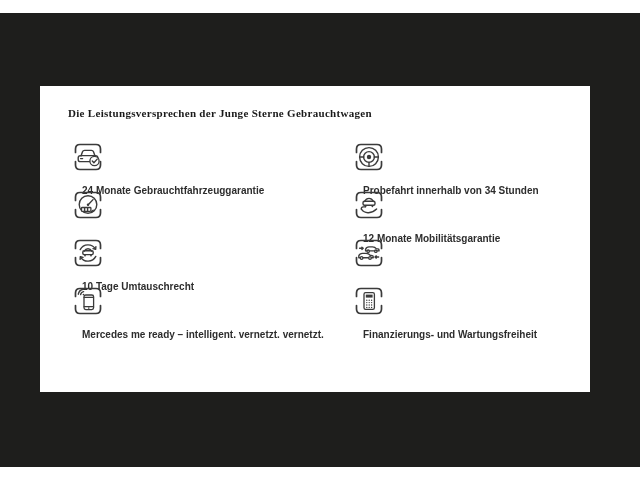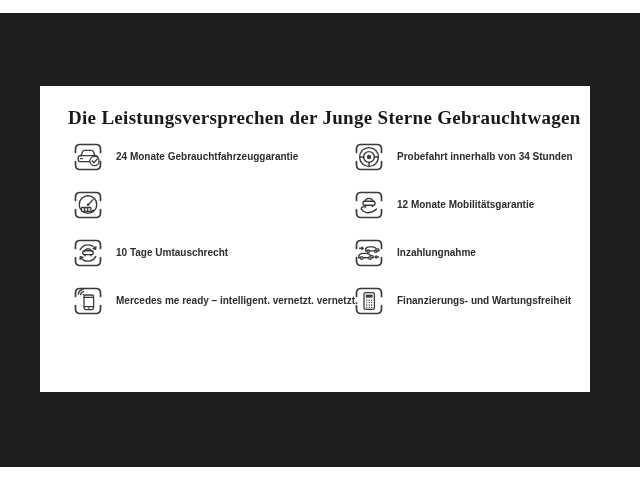--- a/index.html
+++ b/index.html
@@ -12,28 +12,28 @@
     position:absolute; left:0; top:13px; width:640px; height:454px;
     background:var(--background_dark,#1e1e1c);
   }
   .card {
     position:absolute; left:40px; top:86px; width:550px; height:306px;
     background:var(--card_bg,#ffffff);
   }
   .card-title {
     position:absolute; left:28px; top:21px; margin:0;
     font-family:"Liberation Serif", serif;
-    font-size:19px; font-weight:bold; letter-spacing:0.3px;
+    font-size:11px; font-weight:bold; letter-spacing:0.3px;
     color:var(--title_color,#1a1a1a);
     text-align:right;
   }
   .benefit-col { position:absolute; top:54px; }
   .benefit-col.left  { left:31px;  }
   .benefit-col.right { left:312px; }
-  .benefit { display:flex; align-items:flex-start; height:48px; }
+  .benefit { display:flex; align-items:flex-start; height:48px;flex-direction:column; }
   .icon-frame { width:34px; height:34px; flex:0 0 34px; }
   .icon-frame svg { width:34px; height:34px; display:block; }
   .benefit-label {
     margin-left:11px; line-height:34px;
     font-size:10px; font-weight:bold; white-space:nowrap;
     color:var(--text_color,#2d2d2d);
   }
   .fr { fill:none; stroke:var(--icon_color,#3b3b3b); stroke-width:1.7; stroke-linecap:round; }
   .gl { fill:none; stroke:var(--icon_color,#3b3b3b); stroke-width:1.4; stroke-linecap:round; stroke-linejoin:round; }
   .gf { fill:var(--icon_color,#3b3b3b); stroke:none; }
@@ -150,21 +150,20 @@
             <path class="gl" d="M13.6,13.2 Q14.4,10.9 17,10.9 H20.6 Q23,11 24.2,12.6 L26,12.9 Q27,13.1 27,14 V14.9 H13.6 Z"></path>
             <circle class="gw" cx="16.2" cy="15.2" r="1.2"></circle>
             <circle class="gw" cx="23.8" cy="15.2" r="1.2"></circle>
             <path class="gl" d="M7.6,12.3 H11.2 M11.2,12.3 l-1.3,-1.1 M11.2,12.3 l-1.3,1.1"></path>
             <path class="gl" d="M6.8,19.8 Q7.8,17.4 10.4,17.4 H14.2 Q16.8,17.5 18,19.2 L20.2,19.6 Q21.2,19.8 21.2,20.7 V21.8 H6.8 Z"></path>
             <circle class="gw" cx="9.6" cy="22" r="1.3"></circle>
             <circle class="gw" cx="18" cy="22" r="1.3"></circle>
             <path class="gl" d="M23,21 H26.6 M23,21 l1.3,-1.1 M23,21 l1.3,1.1"></path>
           </svg>
         </span>
-        <span class="benefit-label">Inzahlungnahme</span>
       </div>
 
 
       <div class="benefit">
         <span class="icon-frame">
           <svg viewBox="0 0 34 34">
             <path class="fr" d="M4.5,12.5 V9 Q4.5,4.5 9,4.5 H25 Q29.5,4.5 29.5,9 V12.5 M4.5,21.5 V25 Q4.5,29.5 9,29.5 H25 Q29.5,29.5 29.5,25 V21.5"></path>
             <rect class="gw" x="12" y="8.6" width="10.4" height="16.8" rx="1.6"></rect>
             <rect class="gf" x="13.8" y="10.6" width="6.8" height="3"></rect>
             <circle class="gf" cx="14.8" cy="16.2" r="0.7"></circle>

